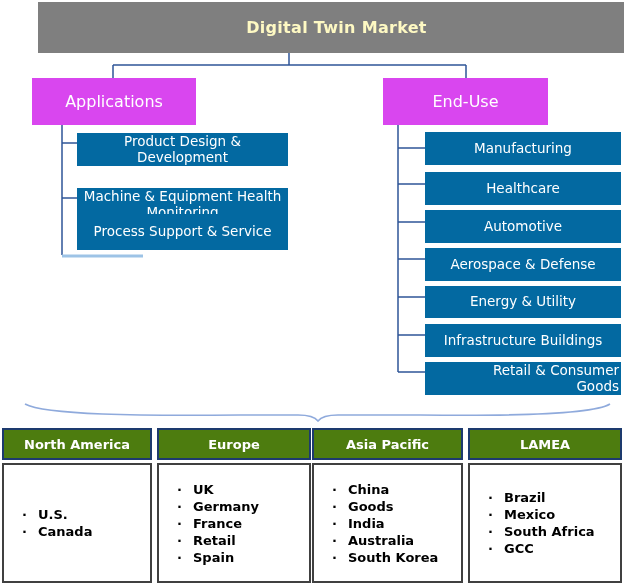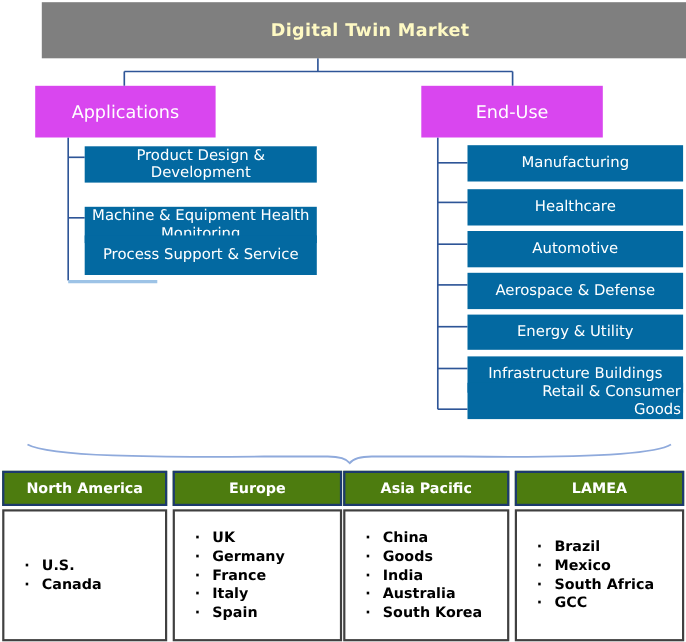--- a/index.html
+++ b/index.html
@@ -93,39 +93,39 @@
   <div class="abs center seg l" style="top:133px;height:33px;">Product Design &amp; Development</div>
   <div class="abs center seg l" style="top:172px;height:33px;margin-top:16px;">Machine &amp; Equipment Health Monitoring</div>
   <div class="abs center seg l" style="top:214px;height:36px;">Process Support &amp; Service</div>
 
   <div class="abs center seg r" style="top:132px;height:33px;">Manufacturing</div>
   <div class="abs center seg r" style="top:172px;height:33px;">Healthcare</div>
   <div class="abs center seg r" style="top:210px;height:33px;">Automotive</div>
   <div class="abs center seg r" style="top:248px;height:33px;">Aerospace &amp; Defense</div>
   <div class="abs center seg r" style="top:286px;height:32px;">Energy &amp; Utility</div>
   <div class="abs center seg r" style="top:324px;height:33px;">Infrastructure Buildings</div>
-  <div class="abs center seg r" style="top:348px;height:33px;padding-left:46px;">Retail &amp; Consumer Goods</div>
+  <div class="abs center seg r" style="top:362px;height:33px;padding-left:46px;">Retail &amp; Consumer Goods</div>
 
   <div class="abs center region-header c1">North America</div>
   <div class="abs center region-header c2">Europe</div>
   <div class="abs center region-header c3">Asia Pacific</div>
   <div class="abs center region-header c4">LAMEA</div>
 
   <div class="abs region-list c1">
     <ul>
       <li>U.S.</li>
       <li>Canada</li>
     </ul>
   </div>
   <div class="abs region-list c2">
     <ul>
       <li>UK</li>
       <li>Germany</li>
       <li>France</li>
-      <li>Italy</li>
+      <li>Retail</li>
       <li>Spain</li>
     </ul>
   </div>
   <div class="abs region-list c3">
     <ul>
       <li>China</li>
       <li>Goods</li>
       <li>India</li>
       <li>Australia</li>
       <li>South Korea</li>

